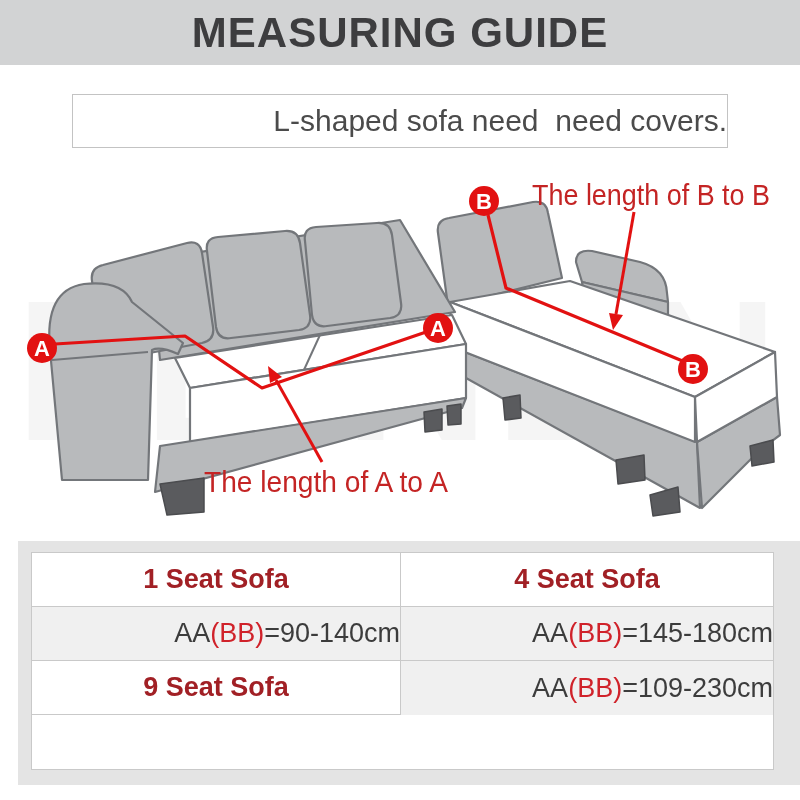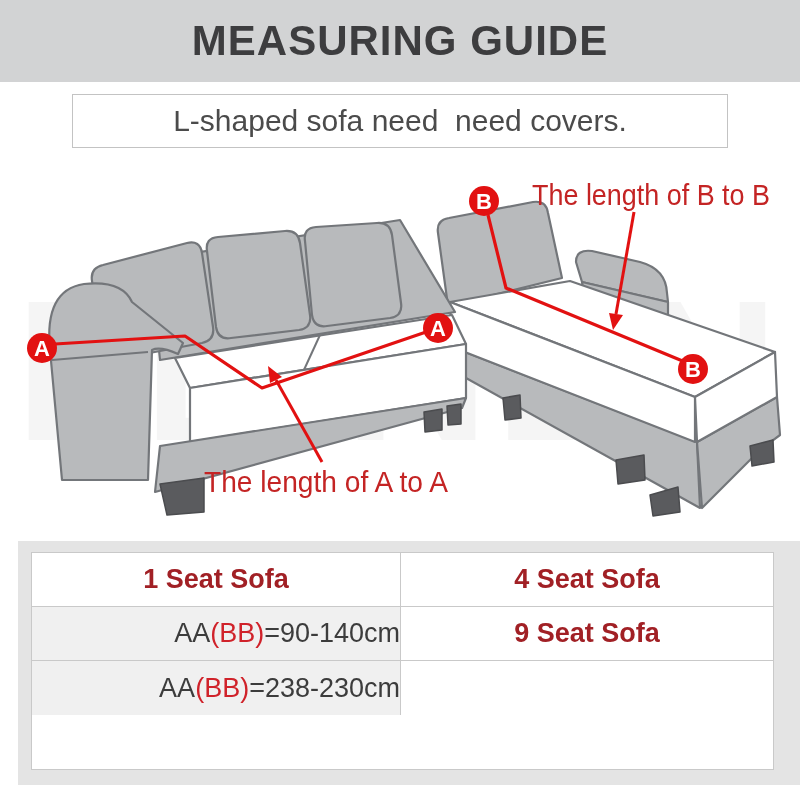--- a/index.html
+++ b/index.html
@@ -9,30 +9,30 @@
     --sofa-gray:#b8babc; --sofa-outline:#73767a; --sofa-foot:#5a5b5e;
     --seat-white:#ffffff; --panel-gray:#e4e4e4; --row-gray:#f0f0f0;
     --border-gray:#c9c9c9;
   }
   html,body{margin:0;padding:0;background:#fff;}
   #stage{
     position:relative;width:800px;height:800px;margin:0 auto;overflow:hidden;
     background:#fff;font-family:"Liberation Sans",sans-serif;
   }
   .banner{
-    position:absolute;left:0;top:0;width:800px;height:82px;
+    position:absolute;left:0;top:0;width:800px;height:65px;
     background:var(--banner-bg);display:flex;align-items:center;justify-content:center;
   }
   .banner h1{
     margin:0;font-size:42px;font-weight:bold;letter-spacing:1px;color:var(--banner-text);
   }
   .notice-box{
     position:absolute;left:72px;top:94px;width:656px;height:54px;
     background:#fff;border:1px solid #c3c3c3;box-sizing:border-box;
-    display:flex;align-items:center;justify-content:center;
+    display:flex;align-items:center;justify-content:flex-end;
     font-size:30px;color:var(--notice-text);white-space:pre;
   }
   .notice-box .hl{color:var(--bb-red);}
   .diagram-wrap{position:absolute;left:0;top:150px;width:800px;height:400px;}
   svg text{font-family:"Liberation Sans",sans-serif;}
   .sofa-fill{fill:var(--sofa-gray);stroke:var(--sofa-outline);stroke-width:2.2;stroke-linejoin:round;}
   .seat-fill{fill:var(--seat-white);stroke:var(--sofa-outline);stroke-width:2.2;stroke-linejoin:round;}
   .foot-fill{fill:var(--sofa-foot);stroke:#4b4c4f;stroke-width:1.5;stroke-linejoin:round;}
   .detail-line{fill:none;stroke:var(--sofa-outline);stroke-width:2;}
   .measure{fill:none;stroke:var(--accent-red);stroke-width:3.2;stroke-linejoin:round;}
@@ -154,25 +154,28 @@
       <div class="cell hdr">
         <span>1 Seat Sofa</span>
       </div>
       <div class="cell hdr">
         <span>4 Seat Sofa</span>
       </div>
 
       <div class="cell val">
         <span><span>AA</span><span class="bb">(BB)</span><span>=90-140cm</span></span>
       </div>
+      <div class="cell val">
+        <span><span>AA</span><span class="bb">(BB)</span><span>=145-180cm</span></span>
+      </div>
 
       <div class="cell hdr">
         <span>9 Seat Sofa</span>
       </div>
 
       <div class="cell val last-row">
-        <span><span>AA</span><span class="bb">(BB)</span><span>=238-230cm</span></span>
+        <span><span>AA</span><span class="bb">(BB)</span><span>=109-230cm</span></span>
       </div>
 
     </div>
   </div>
 
 </div>
 
 </body></html>

